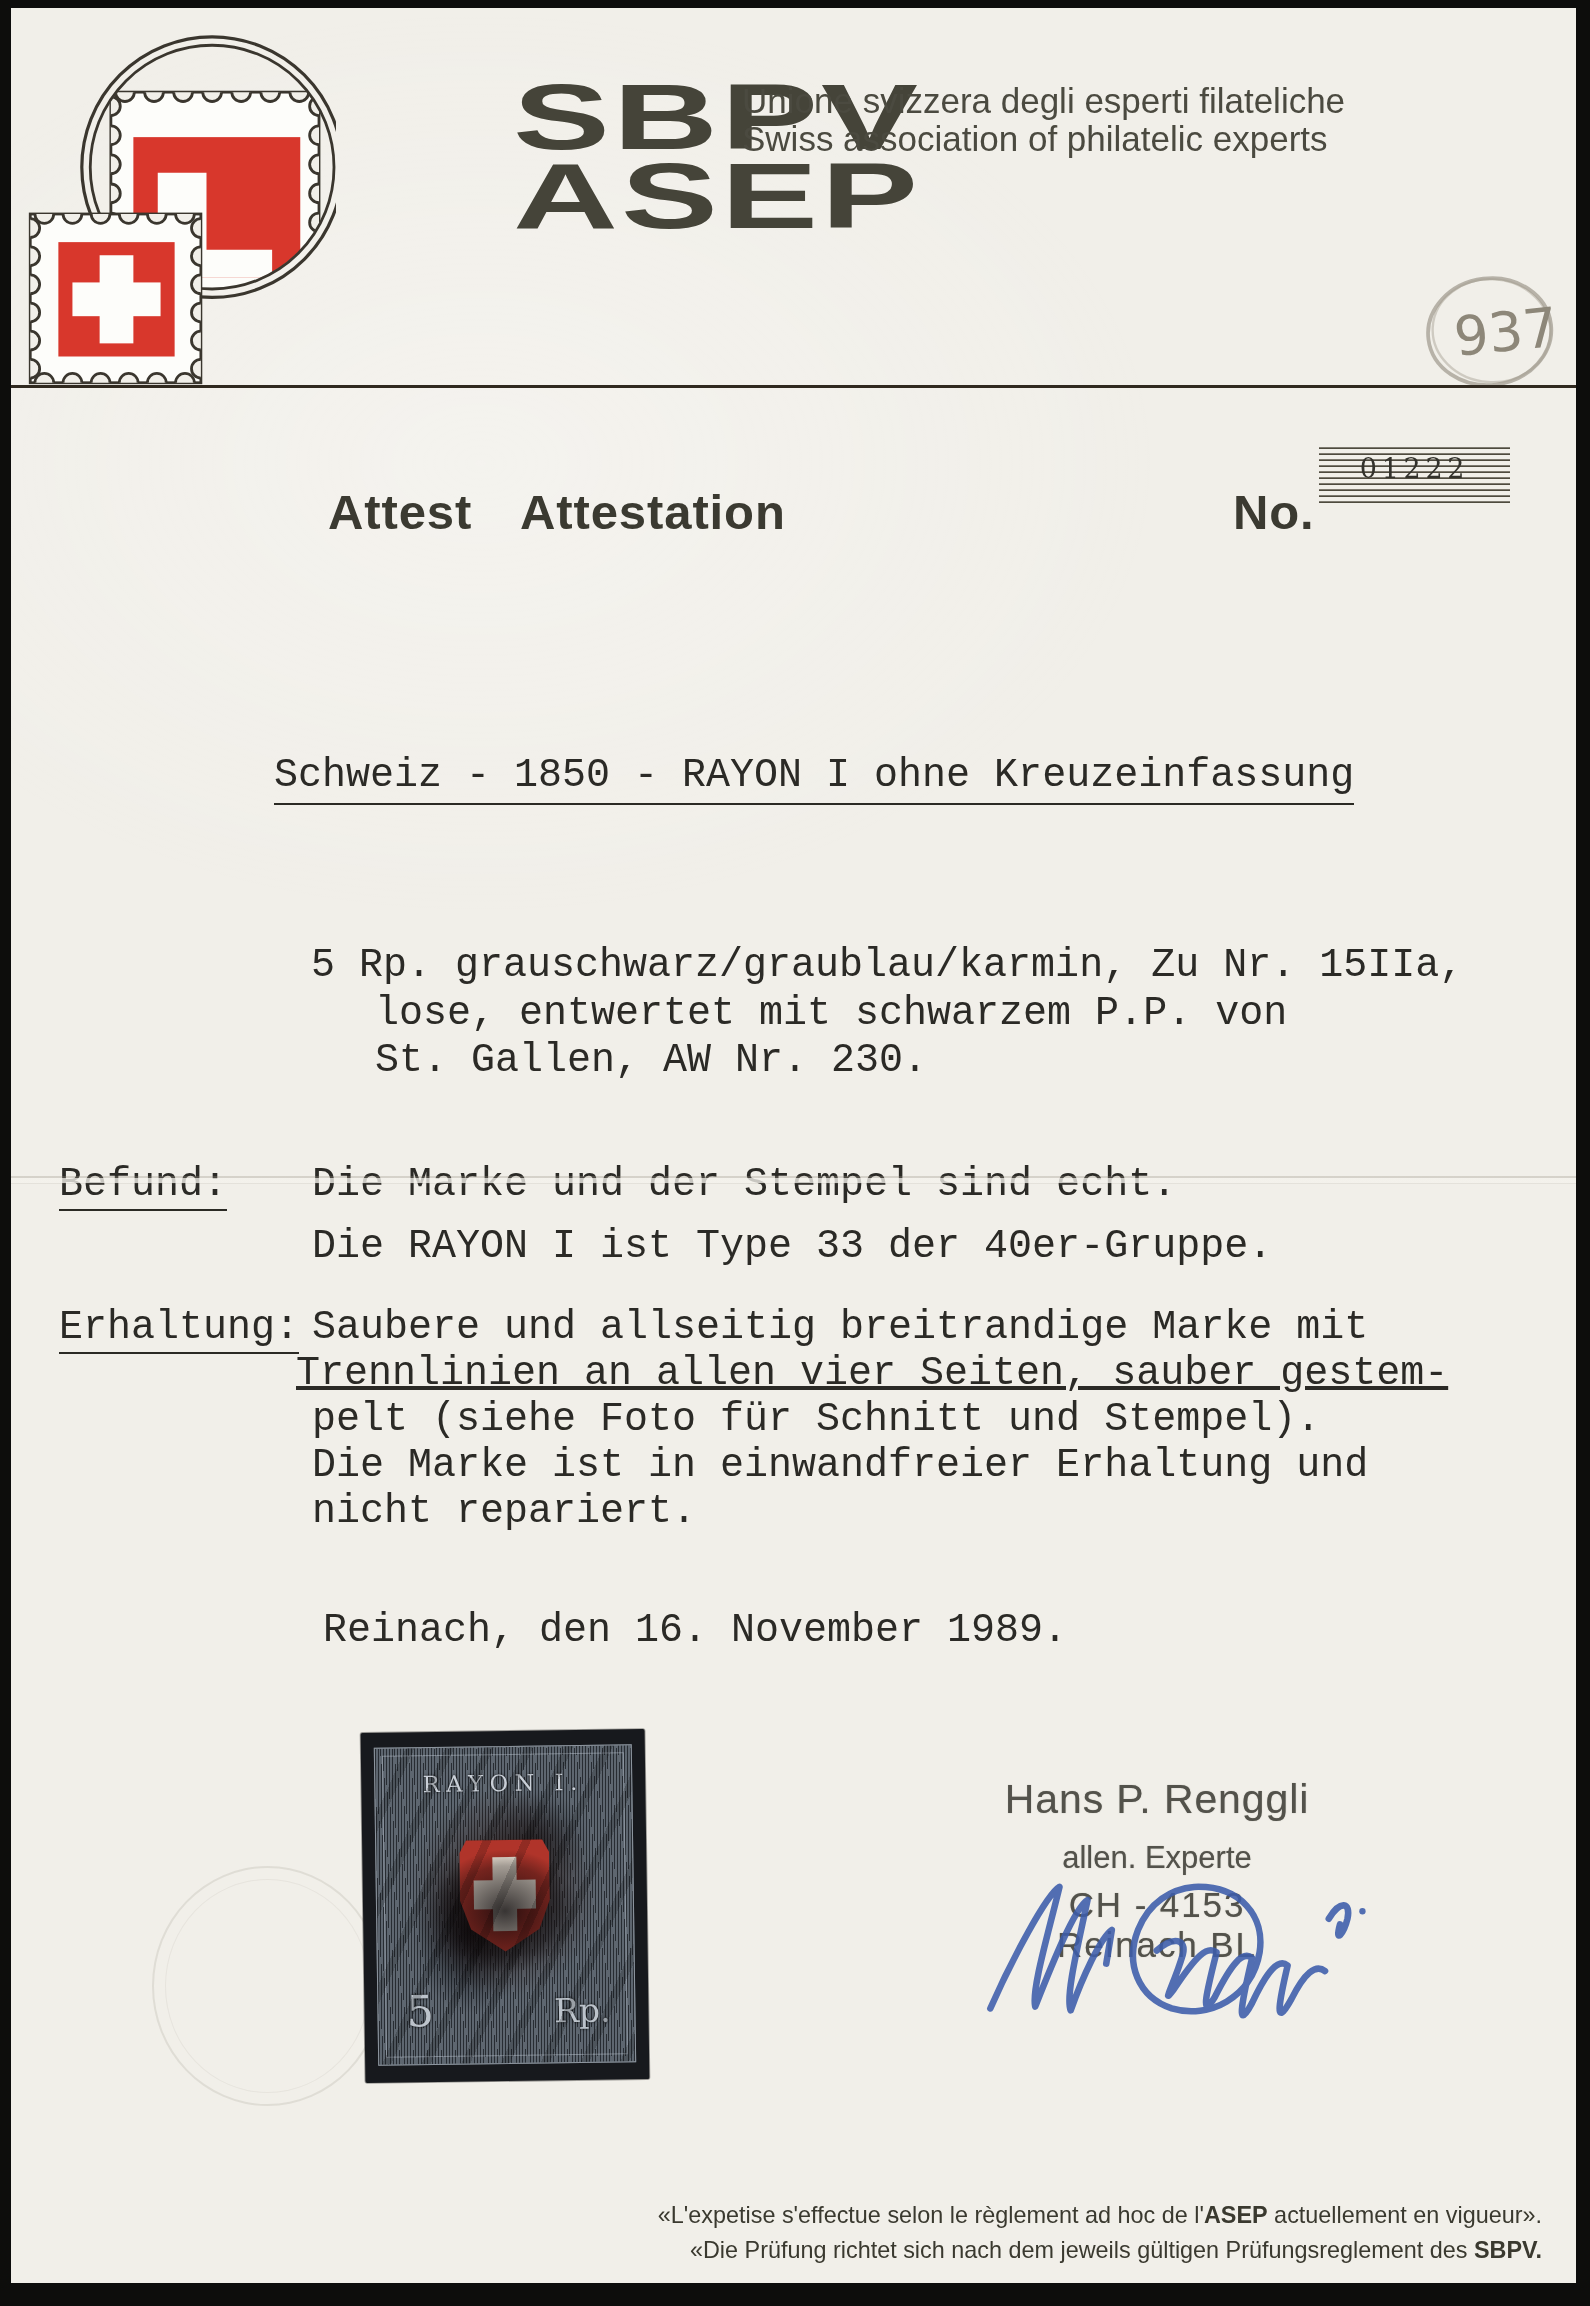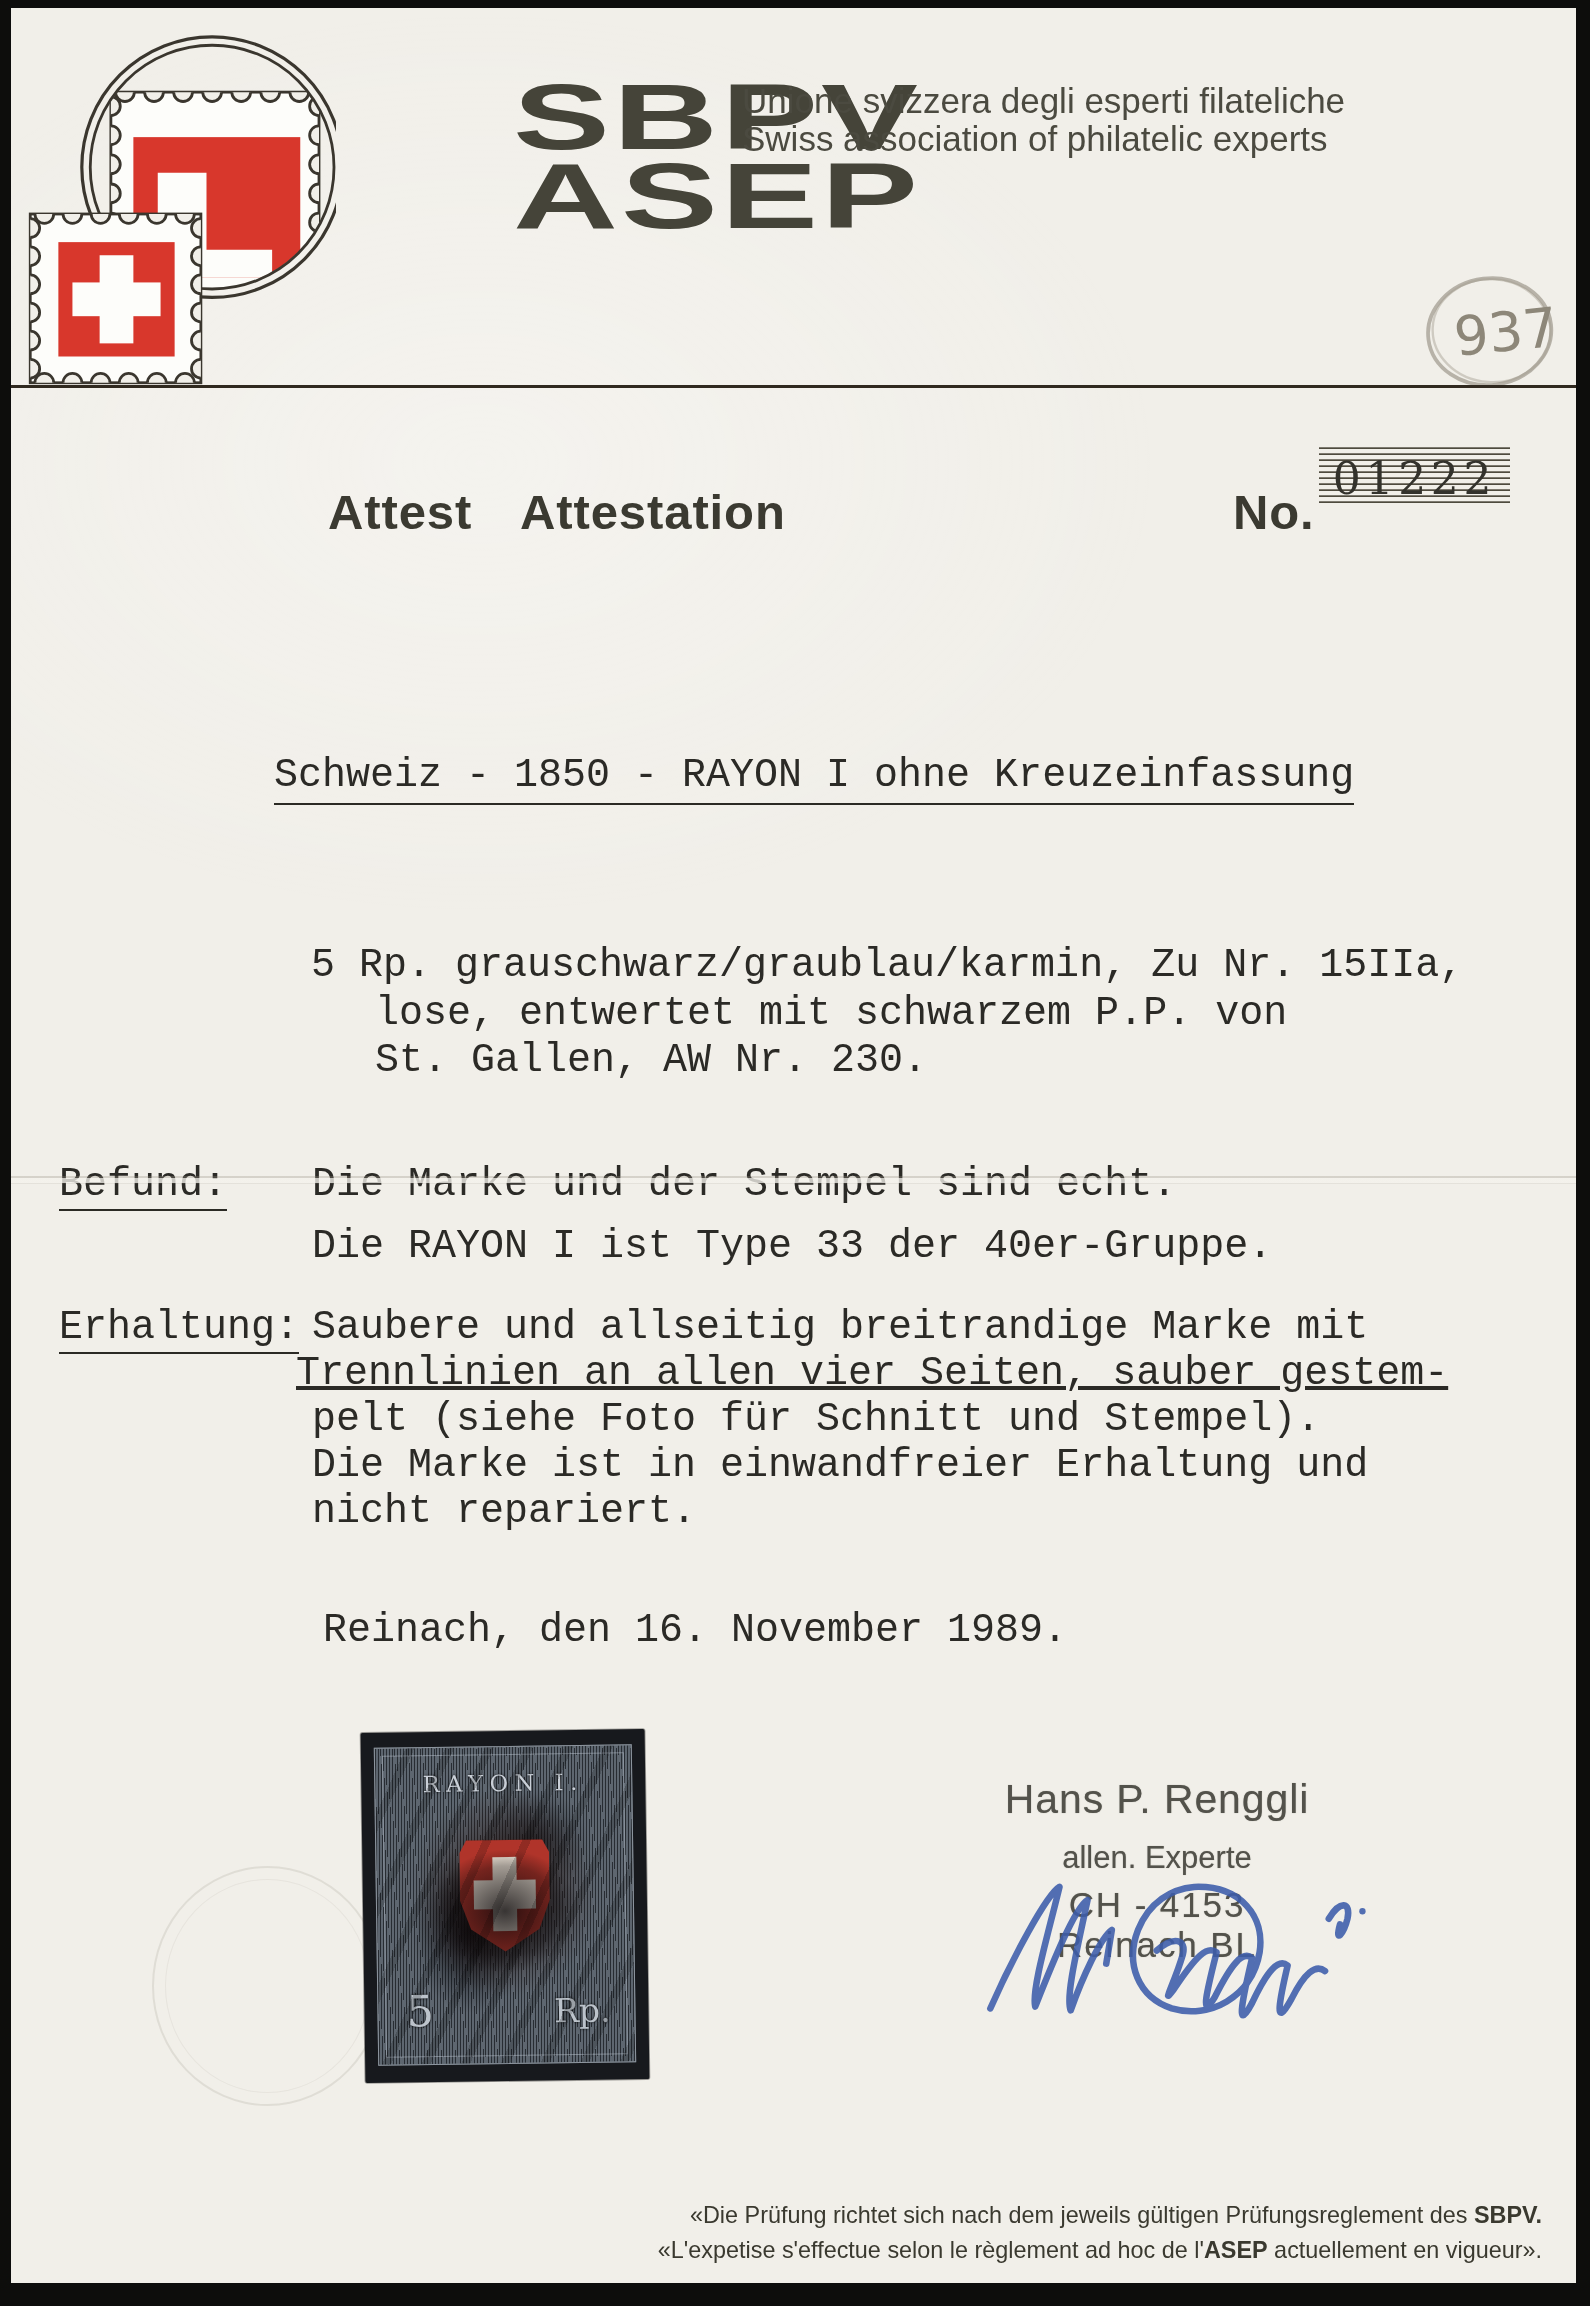--- a/index.html
+++ b/index.html
@@ -35,21 +35,21 @@
   .h-attest{
     font-weight:700;font-size:49px;color:#3b3a31;letter-spacing:0.9px;z-index:2;white-space:nowrap;margin-top:23px;
   }
   .no-box{
     left:1319px;top:447px;width:191px;height:56px;z-index:2;
     background:repeating-linear-gradient(180deg,#45413488 0px,#454134 1.7px,transparent 1.7px,transparent 6px);
     text-align:center;
   }
   .no-box .num{
     position:relative;top:5.6px;
-    font-family:"DejaVu Serif",serif;font-size:44px;color:#33322c;letter-spacing:4.7px;
+    font-family:"DejaVu Serif",serif;font-size:27px;color:#33322c;letter-spacing:4.7px;
   }
   
   .tw{
     font-family:"Liberation Mono","DejaVu Sans Mono",monospace;
     font-size:40px;color:#2b2a26;white-space:nowrap;z-index:2;
   }
   .title-line{border-bottom:2.8px solid #2b2a24;padding-bottom:4.7px;}
   .sec-label{border-bottom:2.8px solid #2b2a24;padding-bottom:1.9px;}
   
   .crease{
@@ -295,16 +295,16 @@
   <g fill="none" stroke="#3d5dab" stroke-width="7" stroke-linecap="round" stroke-linejoin="round" opacity="0.88">
     <path d="M 18,162 C 40,112 78,40 92,32 C 80,82 62,142 66,160 C 82,120 108,54 122,46 C 112,94 98,150 104,164 C 116,130 136,86 148,78 L 142,114"></path>
     <path d="M 236,32 C 286,30 312,64 306,102 C 298,150 252,174 212,162 C 176,150 162,114 176,78 C 188,48 212,34 236,32"></path>
     <path d="M 196,100 C 214,84 228,88 224,104 C 214,138 200,160 214,142 C 238,106 250,94 260,102 C 252,134 240,180 258,150 C 276,114 288,100 298,108 C 290,142 278,194 298,156 C 314,122 326,108 336,116 C 328,150 320,188 340,152 C 354,124 366,114 376,122"></path>
     <path d="M 380,66 C 392,46 404,48 400,66 C 396,82 386,94 392,72"></path>
     <circle cx="416" cy="58" r="3.4" fill="#3d5dab" stroke="none"></circle>
   </g>
 </svg>
 
 <div class="abs footer">
+  <div><span>«L'expetise s'effectue selon le règlement ad hoc de l'</span><b>ASEP</b><span> actuellement en vigueur».</span></div>
   <div><span>«Die Prüfung richtet sich nach dem jeweils gültigen Prüfungsreglement des </span><b>SBPV.</b></div>
-  <div><span>«L'expetise s'effectue selon le règlement ad hoc de l'</span><b>ASEP</b><span> actuellement en vigueur».</span></div>
 </div>
 
 
 </body></html>

